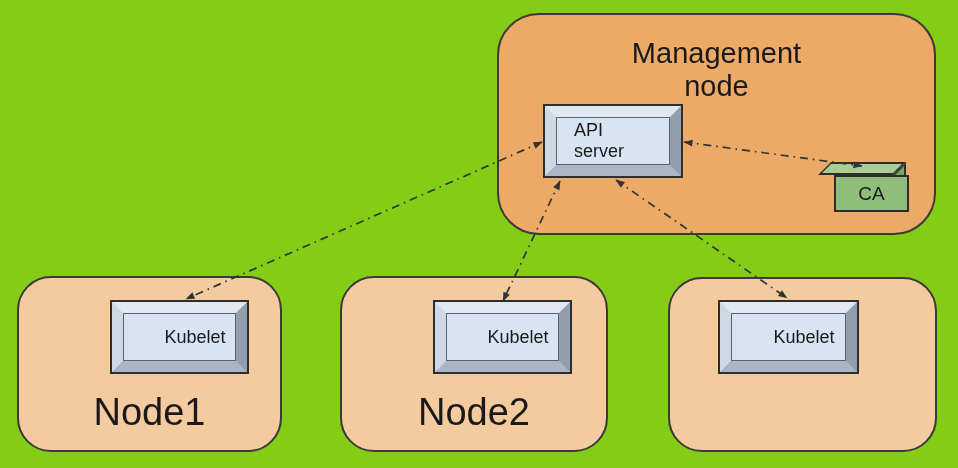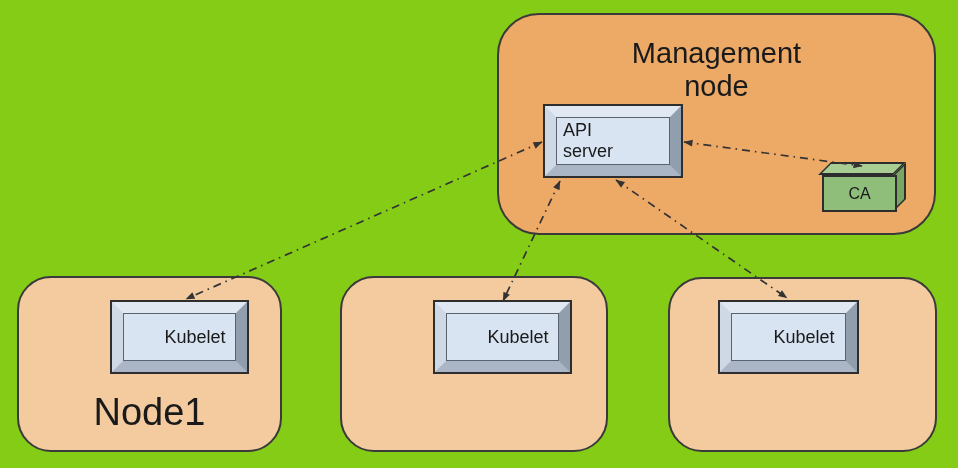--- a/index.html
+++ b/index.html
@@ -70,21 +70,21 @@
     inset: 0;
     display: flex;
     align-items: center;
     justify-content: center;
     font-size: 18px;
     color: #1a1a1a;
     padding-left: 31px;
   }
   .bevel .face.left-align {
     justify-content: flex-start;
-    padding-left: 7px;
+    padding-left: 18px;
     line-height: 21px;
     align-items: center;
   }
 
   
   .ca-assembly { position: absolute; left: 818px; top: 162px; width: 90px; height: 52px; }
   .ca-top {
     position: absolute;
     left: 0; top: 0;
     width: 75px; height: 13px;
@@ -99,29 +99,29 @@
     left: 75px; top: 13px;
     width: 13px; height: 37px;
     background: #79A763;
     border: 2px solid #2d2d2d;
     box-sizing: border-box;
     transform: skewY(-45deg);
     transform-origin: 0 0;
   }
   .ca-front {
     position: absolute;
-    left: 4px; top: 13px;
+    left: 16px; top: 13px;
     width: 75px; height: 37px;
     background: #8FBE7B;
     border: 2px solid #2d2d2d;
     box-sizing: border-box;
     display: flex;
     align-items: center;
     justify-content: center;
-    font-size: 16px;
+    font-size: 19px;
     color: #1a1a1a;
   }
 
   
   .arrows {
     position: absolute;
     inset: 0;
     width: 958px; height: 468px;
     pointer-events: none;
     z-index: 10;
@@ -159,20 +159,21 @@
     <div class="bevel" style="left:93px; top:24px;">
       <div class="face">Kubelet</div>
     </div>
     <div class="node-label">Node1</div>
   </div>
 
   <div class="node" style="left:340px; top:276px; width:268px; height:176px;">
     <div class="bevel" style="left:93px; top:24px;">
       <div class="face">Kubelet</div>
     </div>
+    <div class="node-label">Node2</div>
   </div>
 
   <div class="node" style="left:668px; top:277px; width:269px; height:175px;">
     <div class="bevel" style="left:50px; top:23px; width:137px;">
       <div class="face">Kubelet</div>
     </div>
   </div>
 
   <svg class="arrows" viewBox="0 0 958 468" xmlns="http://www.w3.org/2000/svg">
     <defs>

